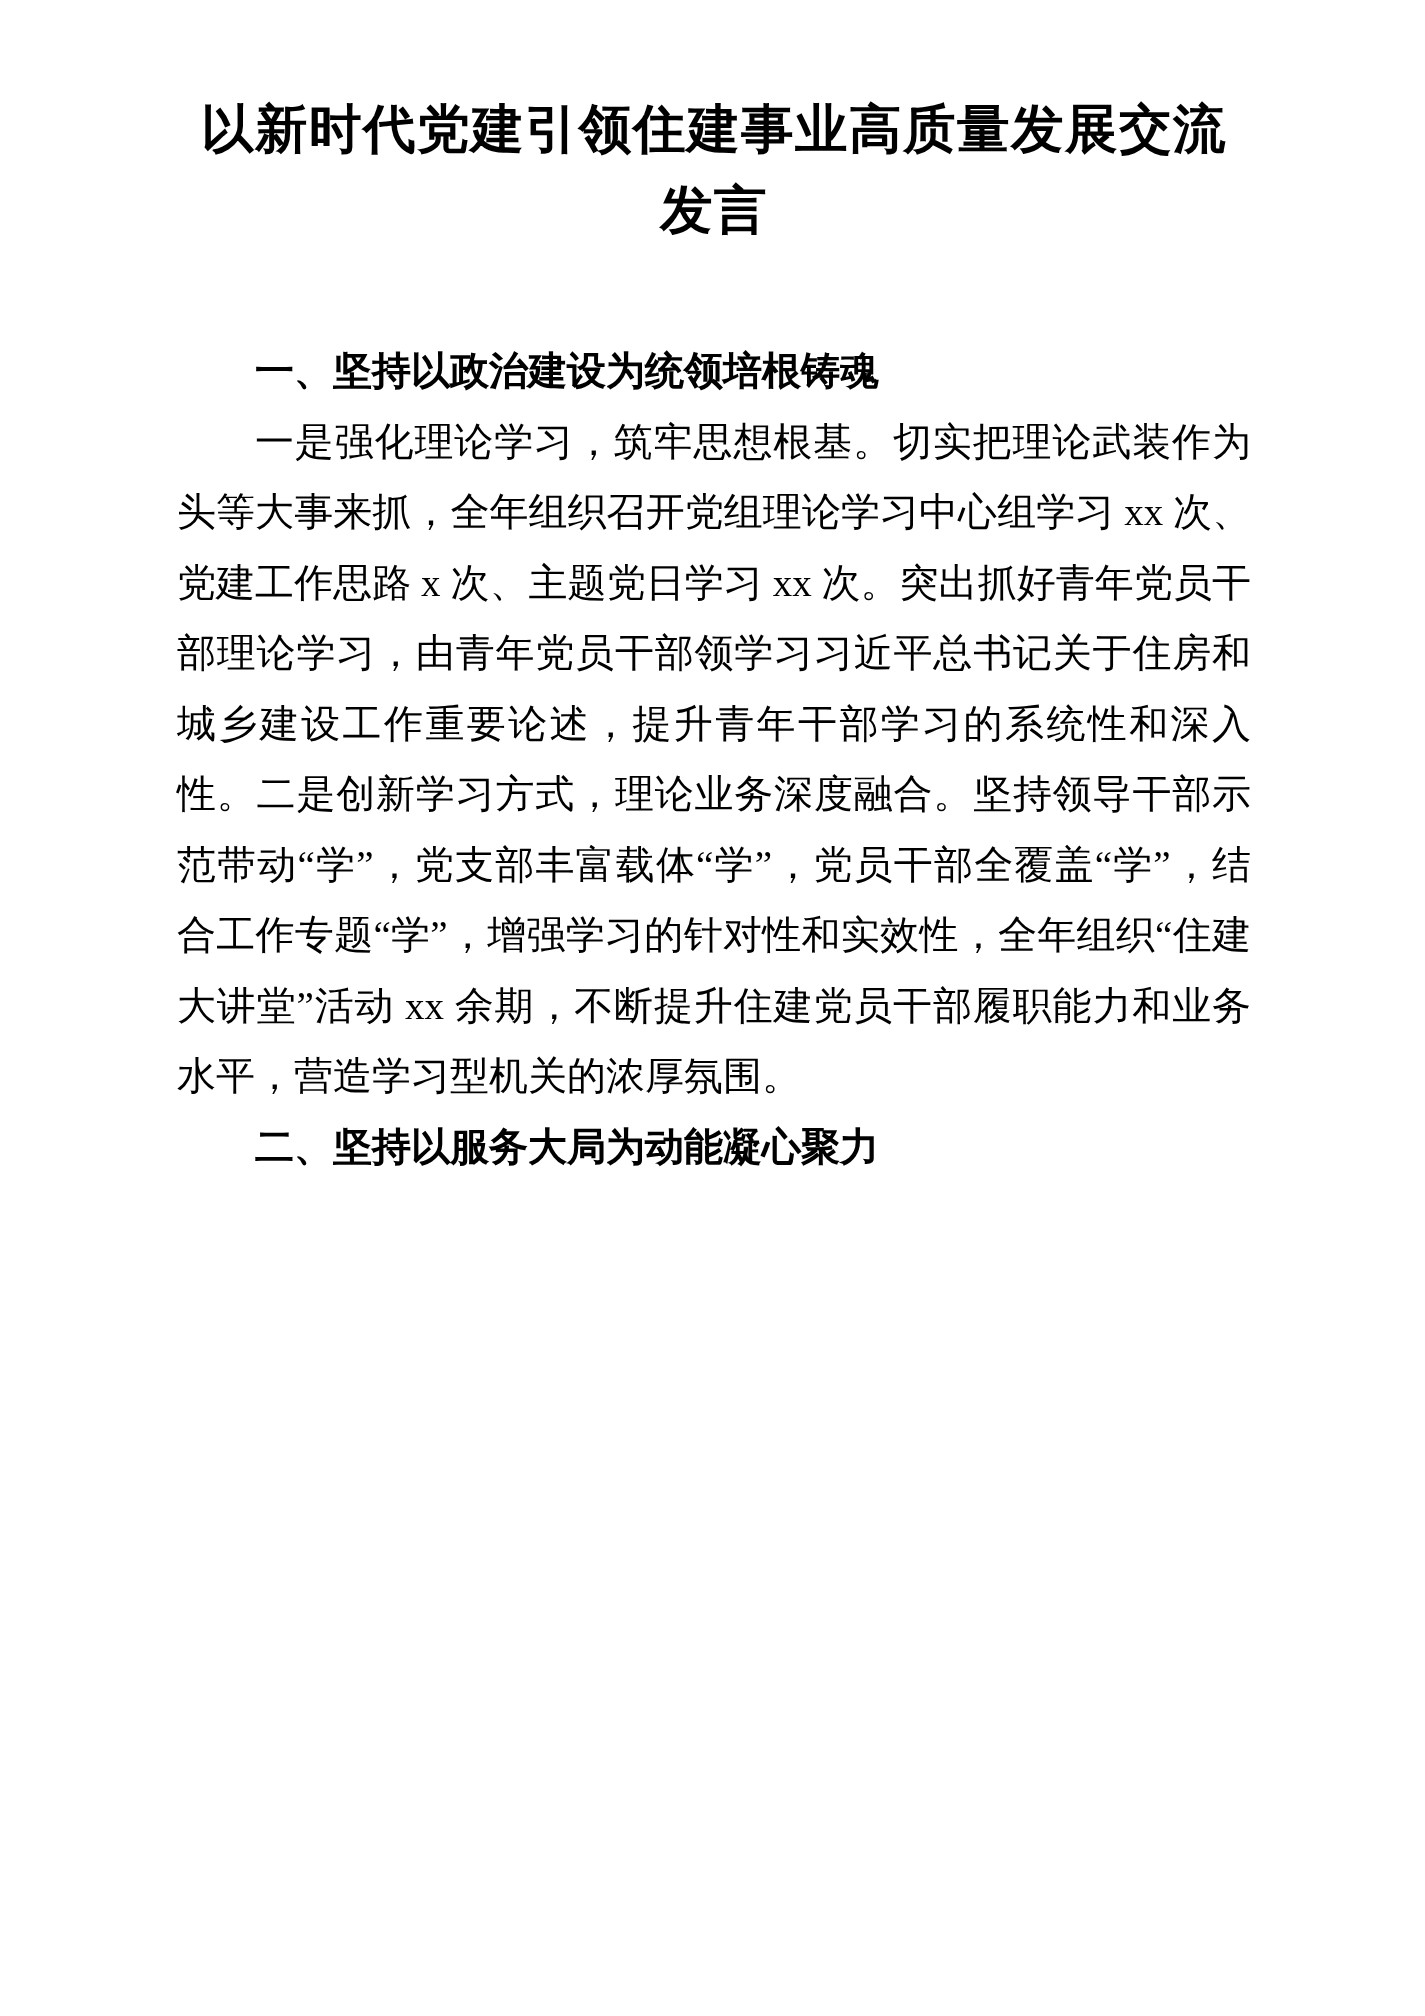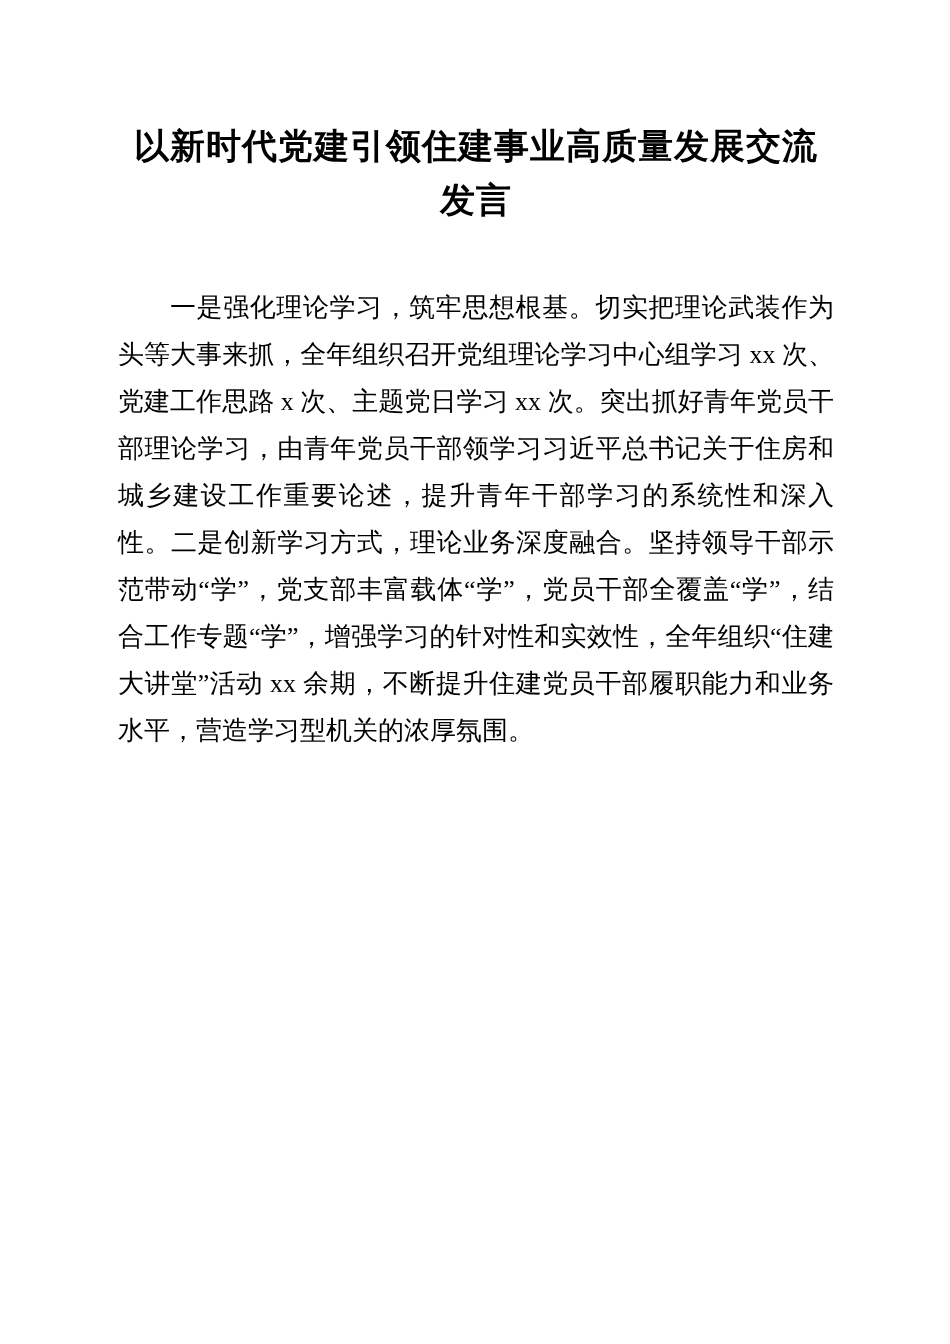--- a/index.html
+++ b/index.html
@@ -8,21 +8,21 @@
       background: #ffffff;
     }
     .page {
       position: relative;
       width: 950px;
       height: 1344px;
       box-sizing: border-box;
       margin: 0 auto;
       background: #ffffff;
       color: #000000;
-      padding: 120px 116px 0 118px;
+      padding: 60px 116px 0 118px;
       overflow: hidden;
       font-family: "Liberation Serif", "DejaVu Serif", serif;
     }
     .doc-title {
       font-size: 35px;
       font-weight: 700;
       line-height: 54px;
       text-align: center;
       margin: 0 0 56px 0;
       letter-spacing: 1px;
@@ -46,17 +46,19 @@
       font-family: "Liberation Sans", "DejaVu Sans", sans-serif;
     }
   </style>
 </head>
 <body>
 
 <div class="page">
   <h1 class="doc-title">以新时代党建引领住建事业高质量发展交流发言</h1>
 
 
+  <h2 class="doc-heading">一、坚持以政治建设为统领培根铸魂</h2>
 
   <p class="doc-paragraph">一是强化理论学习，筑牢思想根基。切实把理论武装作为头等大事来抓，全年组织召开党组理论学习中心组学习 xx 次、党建工作思路 x 次、主题党日学习 xx 次。突出抓好青年党员干部理论学习，由青年党员干部领学习习近平总书记关于住房和城乡建设工作重要论述，提升青年干部学习的系统性和深入性。二是创新学习方式，理论业务深度融合。坚持领导干部示范带动“学”，党支部丰富载体“学”，党员干部全覆盖“学”，结合工作专题“学”，增强学习的针对性和实效性，全年组织“住建大讲堂”活动 xx 余期，不断提升住建党员干部履职能力和业务水平，营造学习型机关的浓厚氛围。</p>
 
+  <h2 class="doc-heading">二、坚持以服务大局为动能凝心聚力</h2>
 
 </div>
 
 </body></html>

